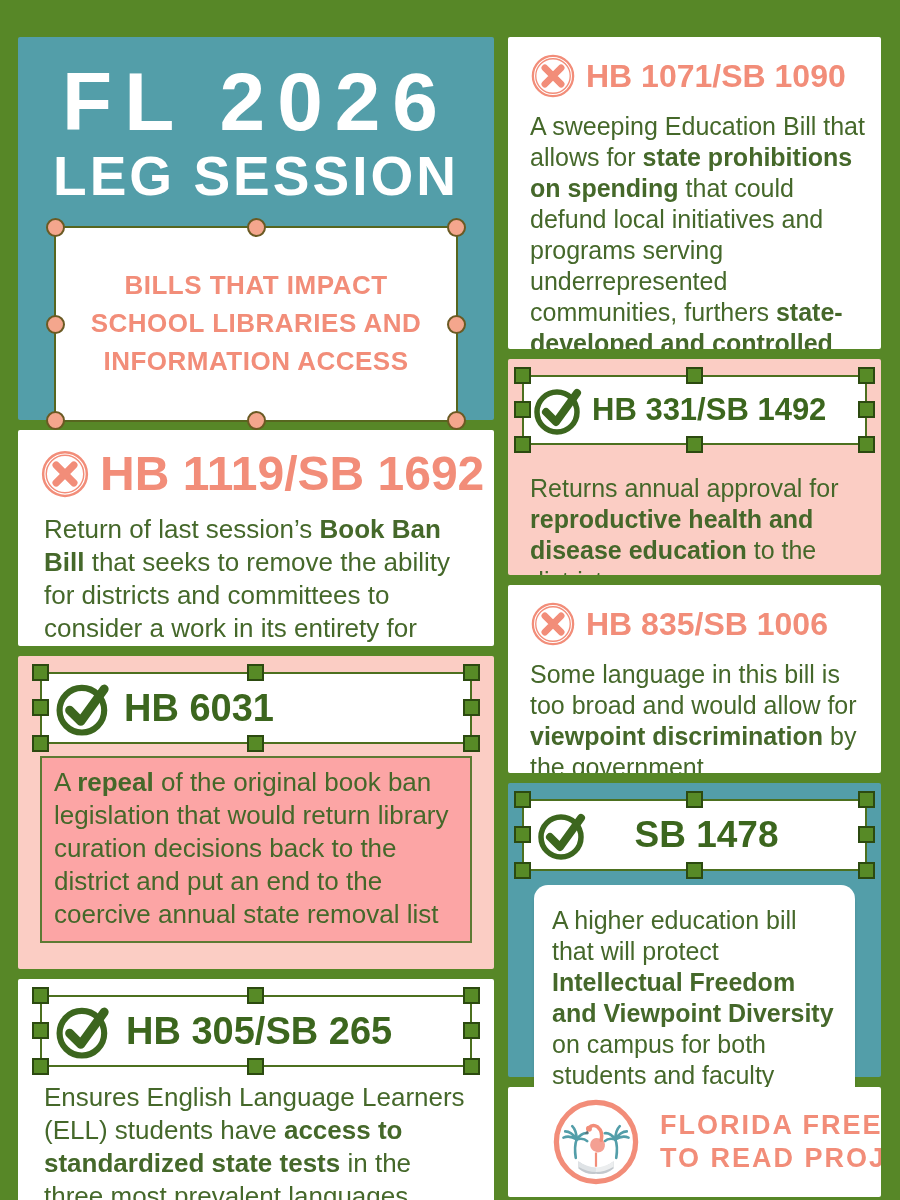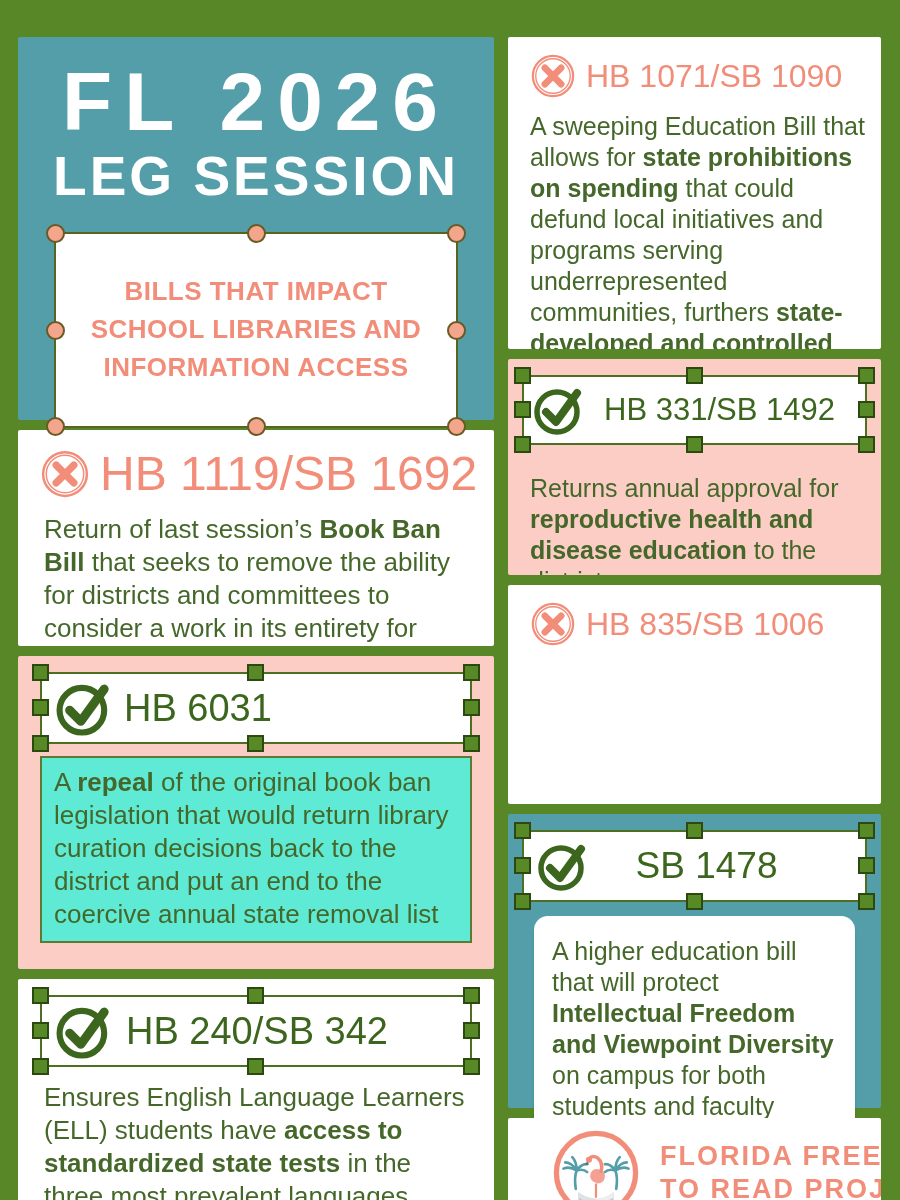--- a/index.html
+++ b/index.html
@@ -27,72 +27,72 @@
   .hero-title{
     color:#fff;font-weight:700;font-size:82px;line-height:1.0;
     letter-spacing:12px;padding-top:24px;white-space:nowrap;
   }
   .hero-sub{
     color:#fff;font-weight:700;font-size:55px;line-height:1.0;
     letter-spacing:3px;margin-top:6px;white-space:nowrap;
   }
   .title-box{
     position:relative;background:#fff;border:2px solid #57661f;
-    margin:28px 36px 0;height:196px;display:flex;align-items:center;justify-content:center;
+    margin:22px 36px 0;height:196px;display:flex;align-items:center;justify-content:center;
   }
   .title-box p{
     color:var(--salmon);font-weight:700;font-size:26px;line-height:1.45;
     letter-spacing:.5px;max-width:360px;
   }
 
   
   .hd{position:absolute;width:17px;height:17px;background:var(--handle_green);
       border:2px solid var(--handle_border);z-index:5}
   .round .hd{border-radius:50%;background:var(--salmon_light);border:2px solid #6b5a23;width:19px;height:19px}
   .hd.tl{top:-10px;left:-10px}.hd.tc{top:-10px;left:50%;margin-left:-9px}.hd.tr{top:-10px;right:-10px}
   .hd.ml{top:50%;margin-top:-9px;left:-10px}.hd.mr{top:50%;margin-top:-9px;right:-10px}
   .hd.bl{bottom:-10px;left:-10px}.hd.bc{bottom:-10px;left:50%;margin-left:-9px}.hd.br{bottom:-10px;right:-10px}
 
   
   .card-head{display:flex;align-items:center;gap:10px;padding:16px 18px 4px 22px}
-  .bill-title{font-weight:400;white-space:nowrap}
+  .bill-title{font-weight:700;white-space:nowrap}
   .bill-title.oppose{color:var(--salmon)}
   .bill-title.support{color:var(--heading_green)}
   .col-left .card-head .bill-title{font-size:48px}
   .col-right .card-head .bill-title{font-size:32px}
   .icon{flex:0 0 auto;display:inline-flex}
 
   .bar{
     position:relative;background:#fff;border:2px solid var(--bar_border);
     display:flex;align-items:center;margin:16px 22px 0;padding:5px 12px;min-height:70px;
   }
   .bar .bill-title{font-size:38px}
   .col-right .bar .bill-title{font-size:31px}
   .bar .centered{margin:8px auto;padding-right:28px}
 
   
   .body-text{color:var(--dark_green);font-size:26px;line-height:1.27;padding:8px 20px 0 26px}
   .col-right .body-text{font-size:25px;line-height:1.24;padding:8px 14px 0 22px}
   .body-text .b{font-weight:700}
   .boxed{
-    background:#5eead4;border:2px solid #5d7a33;margin:12px 22px 0;padding:8px 12px 10px;
+    background:#fca5a5;border:2px solid #5d7a33;margin:12px 22px 0;padding:8px 12px 10px;
   }
   .boxed .body-text, .rounded .body-text{padding:0}
   .rounded{
     background:#ffffff;border-radius:14px;margin:14px 26px 0;padding:20px 18px;
     box-shadow:0 4px 3px rgba(0,0,0,.12);
   }
 
   
   .c-hb1119{height:216px}
   .c-hb6031{height:313px}
   .c-hb305{height:266px}
   .c-hb1071{height:312px}
   .c-hb331{height:216px}
-  .c-hb835{height:219px}
+  .c-hb835{height:188px}
   .c-sb1478{height:294px;overflow:visible}
   .c-logo{height:110px;display:flex;align-items:center;gap:20px;padding:8px 18px 8px 44px}
 
   
   .logo-text{color:var(--salmon);font-weight:700;font-size:27px;line-height:1.22;
     letter-spacing:2px;white-space:nowrap}
 </style>
 </head>
 <body>
 
@@ -160,21 +160,21 @@
       <i class="hd mr"></i>
       <i class="hd bl"></i>
       <i class="hd bc"></i>
       <i class="hd br"></i>
       <span class="icon">
         <svg width="58" height="58" viewBox="0 0 52 52" fill="none">
           <circle cx="25" cy="28" r="20" stroke="#3c661e" stroke-width="5.5"></circle>
           <path d="M14 28 L24 38 L45 9" stroke="#3c661e" stroke-width="8" stroke-linecap="round" stroke-linejoin="round"></path>
         </svg>
       </span>
-      <h3 class="bill-title support" style="margin-left:14px">HB 240/SB 342</h3>
+      <h3 class="bill-title support" style="margin-left:14px">HB 305/SB 265</h3>
     </div>
     <p class="body-text" style="padding-top:14px"><span>Ensures English Language Learners (ELL) students have </span><span class="b">access to standardized state tests</span><span> in the three most prevalent languages represented in the ELL population</span></p>
   </section>
 
 </div>
 
 <div class="col col-right">
 
   <section class="card c-hb1071">
     <div class="card-head">
@@ -199,36 +199,37 @@
       <i class="hd mr"></i>
       <i class="hd bl"></i>
       <i class="hd bc"></i>
       <i class="hd br"></i>
       <span class="icon">
         <svg width="52" height="52" viewBox="0 0 52 52" fill="none">
           <circle cx="25" cy="28" r="20" stroke="#3c661e" stroke-width="5.5"></circle>
           <path d="M14 28 L24 38 L45 9" stroke="#3c661e" stroke-width="8" stroke-linecap="round" stroke-linejoin="round"></path>
         </svg>
       </span>
-      <h3 class="bill-title support" style="margin-left:20px">HB 331/SB 1492</h3>
+      <h3 class="bill-title support" style="margin-left:8px">HB 331/SB 1492</h3>
     </div>
     <p class="body-text" style="padding-top:28px"><span>Returns annual approval for </span><span class="b">reproductive health and disease education</span><span> to the districts</span></p>
   </section>
 
   <section class="card c-hb835">
     <div class="card-head">
       <span class="icon">
         <svg width="46" height="46" viewBox="0 0 48 48" fill="none">
           <circle cx="24" cy="24" r="21" stroke="#f28d79" stroke-width="2.4"></circle>
           <circle cx="24" cy="24" r="18" stroke="#f28d79" stroke-width="1.4"></circle>
           <path d="M15.5 15.5 L32.5 32.5 M32.5 15.5 L15.5 32.5" stroke="#f28d79" stroke-width="7" stroke-linecap="round"></path>
         </svg>
       </span>
       <h3 class="bill-title oppose">HB 835/SB 1006</h3>
     </div>
+    <p class="body-text"><span>Some language in this bill is too broad and would allow for </span><span class="b">viewpoint discrimination</span><span> by the government</span></p>
   </section>
 
   <section class="card tealbg c-sb1478">
     <div class="bar" style="margin:16px 14px 0">
       <i class="hd tl"></i>
       <i class="hd tc"></i>
       <i class="hd tr"></i>
       <i class="hd ml"></i>
       <i class="hd mr"></i>
       <i class="hd bl"></i>

